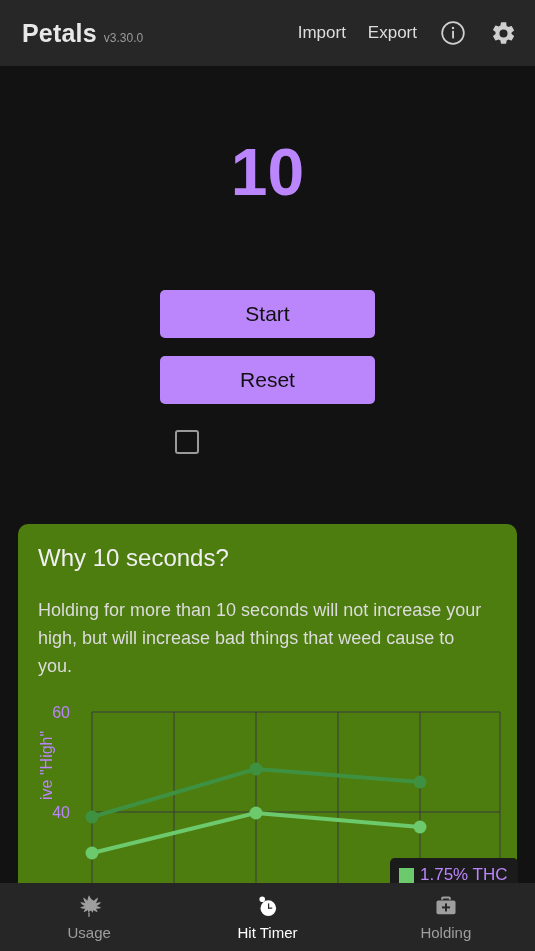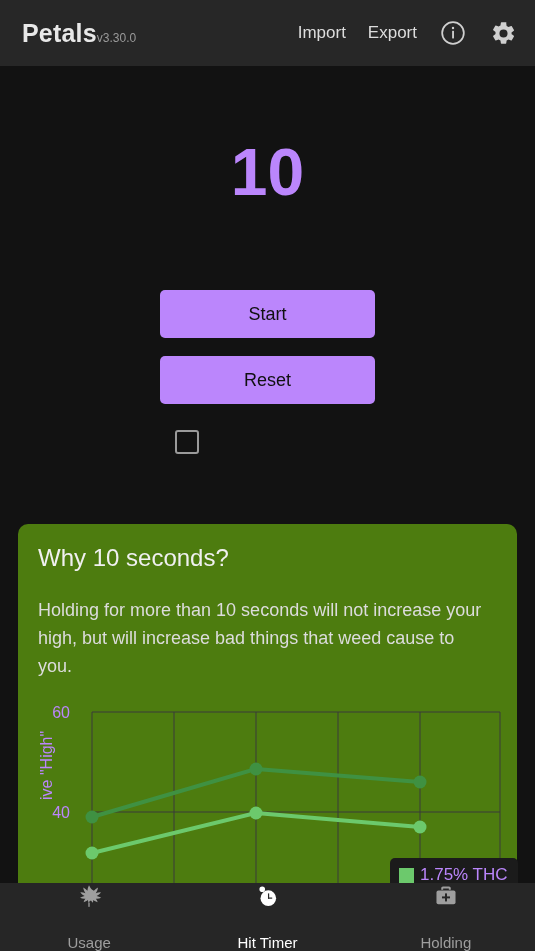--- a/index.html
+++ b/index.html
@@ -11,40 +11,40 @@
   }
   #app { position:relative; width:535px; height:951px; background:#121212; }
 
   
   .appbar {
     position:absolute; top:0; left:0; width:535px; height:66px;
     background:#272727;
     display:flex; align-items:center;
     padding:0 18px 0 22px;
   }
-  .brand { display:flex; align-items:baseline; }
+  .brand { display:flex; align-items:baseline; gap:7px; }
   .brand-name { color:#e8e8e8; font-size:25px; font-weight:bold; letter-spacing:.2px; }
   .brand-ver { color:#9a9a9a; font-size:12px; }
   .appbar-right { margin-left:auto; display:flex; align-items:center; gap:22px; }
   .appbar-link { color:#ddd; font-size:17px; cursor:pointer; }
   .icon-btn { width:28px; height:28px; display:flex; align-items:center; justify-content:center; cursor:pointer; }
   .icon-btn svg { display:block; }
 
   
   .timer-num {
     position:absolute; top:136px; left:0; width:535px;
     text-align:center; color:#bb86fc;
     font-size:66px; font-weight:700; line-height:72px;
   }
   .btn {
     position:absolute; left:160px; width:215px; height:48px;
     background:#bb86fc; color:#101010;
     border:none; border-radius:5px;
     font-family:"Liberation Sans", sans-serif;
-    font-size:18px; cursor:pointer;
+    font-size:21px; cursor:pointer;
   }
   #start-btn { top:290px; }
   #reset-btn { top:356px; }
 
   .checkrow {
     position:absolute; top:426px; left:175px; width:250px;
     display:flex; align-items:flex-start; gap:14px;
   }
   .checkbox {
     width:24px; height:24px; margin-top:4px; flex:0 0 auto;
@@ -85,21 +85,21 @@
   .legend-text { color:#bb86fc; font-size:17px; white-space:nowrap; }
 
   
   .bottomnav {
     position:absolute; left:0; bottom:0; width:535px; height:68px;
     background:#262626;
     display:flex; align-items:center;
   }
   .navitem {
     flex:1; display:flex; flex-direction:column;
-    align-items:center; justify-content:space-between; gap:5px;
+    align-items:center; justify-content:center; gap:5px;
     cursor:pointer; height:100%;
   }
   .navitem .navicon { height:26px; display:flex; align-items:center; justify-content:center; }
   .navitem .navlabel { font-size:15px; color:#9e9e9e; }
   .navitem.active .navlabel { color:#ffffff; }
 </style>
 </head>
 <body>
 
 <div id="app">

